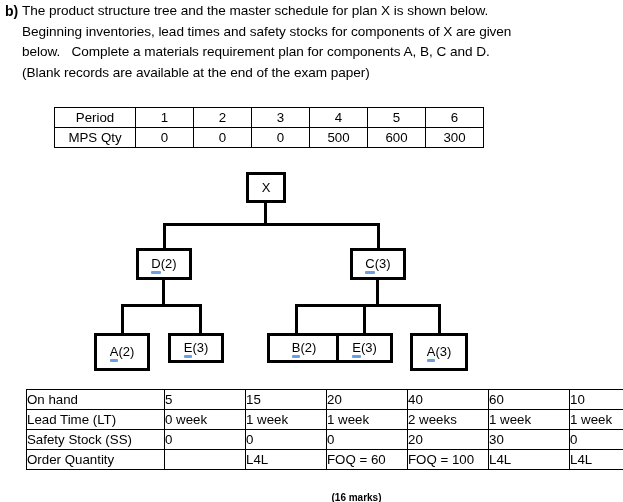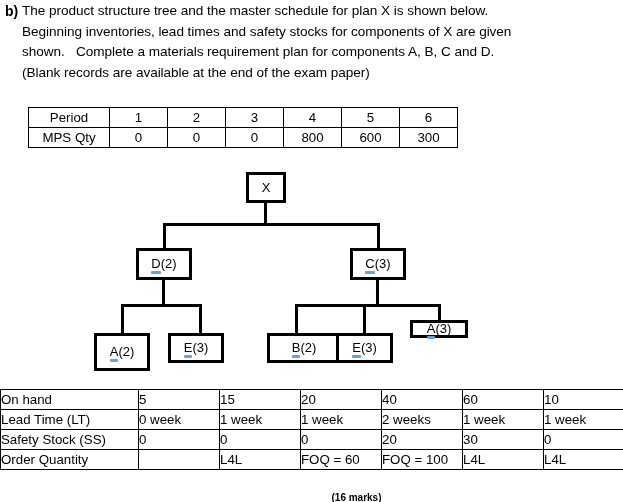--- a/index.html
+++ b/index.html
@@ -46,20 +46,21 @@
     font-size: 13.6px;
     line-height: 20.5px;
     white-space: pre;
     letter-spacing: -0.05px;
   }
 
   
   table.grid {
     border-collapse: collapse;
     table-layout: fixed;
+    margin-left: 26px;
   }
   table.grid td {
     border: 1px solid #000000;
     font-size: 13.3px;
     line-height: 17px;
     height: 17px;
     padding: 1px 0 1px 0;
     vertical-align: middle;
     overflow: hidden;
     white-space: nowrap;
@@ -162,21 +163,21 @@
 </style>
 </head>
 <body>
 
 <div class="prompt">
   <div class="prompt-row">
     <div class="prompt-marker">b)</div>
     <div class="prompt-lines">
       <div class="prompt-line">The product structure tree and the master schedule for plan X is shown below.</div>
       <div class="prompt-line">Beginning inventories, lead times and safety stocks for components of X are given</div>
-      <div class="prompt-line">shown.   Complete a materials requirement plan for components A, B, C and D.</div>
+      <div class="prompt-line">below.   Complete a materials requirement plan for components A, B, C and D.</div>
       <div class="prompt-line">(Blank records are available at the end of the exam paper)</div>
     </div>
   </div>
 </div>
 
 <table class="grid mps-table">
   <tbody>
       <tr>
     <td class="label">Period</td>
     <td class="per">1</td>
@@ -184,21 +185,21 @@
     <td class="per">3</td>
     <td class="per">4</td>
     <td class="per">5</td>
     <td class="per">6</td>
   </tr>
   <tr>
     <td class="label">MPS Qty</td>
     <td class="per">0</td>
     <td class="per">0</td>
     <td class="per">0</td>
-    <td class="per">800</td>
+    <td class="per">500</td>
     <td class="per">600</td>
     <td class="per">300</td>
   </tr>
 </tbody>
   </table>
 
 <div class="tree">
 
   <div class="node" style="left:246px; top:172px; width:40px; height:31px;">
     <span class="lbl"><span class="noul">X</span></span>
@@ -239,21 +240,21 @@
   </div>
 
   <div class="node" style="left:267px; top:333px; width:74px; height:30px;">
     <span class="lbl"><span class="sp">B</span><span>(2)</span></span>
   </div>
 
   <div class="node" style="left:336px; top:333px; width:57px; height:30px;">
     <span class="lbl"><span class="sp">E</span><span>(3)</span></span>
   </div>
 
-  <div class="node" style="left:410px; top:320px; width:58px; height:18px;">
+  <div class="node" style="left:410px; top:333px; width:58px; height:38px;">
     <span class="lbl"><span class="sp">A</span><span>(3)</span></span>
   </div>
 
 </div>
 
 <table class="grid item-table">
   <tbody>
   <tr>
     <td class="c0">On hand</td>
     <td class="cx">5</td>

